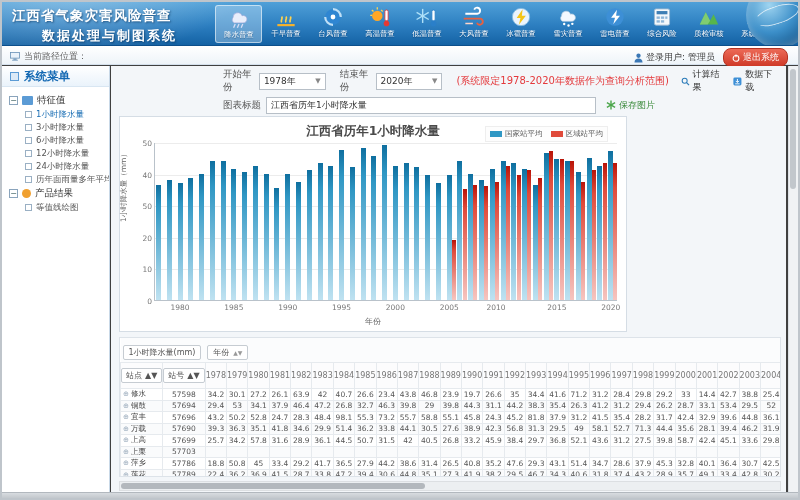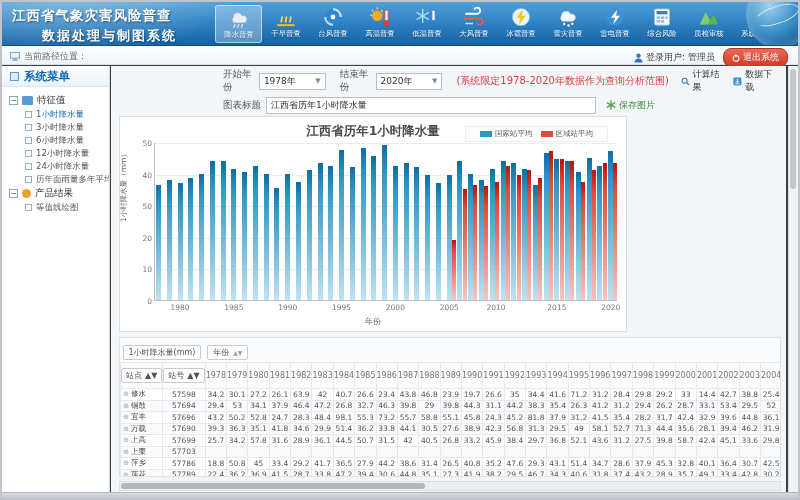--- a/index.html
+++ b/index.html
@@ -60,21 +60,21 @@
   #filter-note { color:#e4393c; font-size:10px; margin-right:12px; white-space:nowrap; }
   .tool-btn { display:flex; align-items:center; gap:3px; font-size:9px; color:#333; cursor:pointer; margin-right:12px; }
   .tool-btn svg { width:11px; height:11px; }
   #title-input { width:330px; height:17px; border:1px solid #b7bfc7; background:#fff; font-size:9px; color:#333; padding:0 4px; font-family:inherit; }
   #save-img-btn { display:flex; align-items:center; gap:3px; font-size:9px; color:#3a8a3a; cursor:pointer; margin-left:10px; }
   #save-img-btn svg { width:10px; height:10px; }
 
   
   #chart-panel { position:absolute; left:8px; top:50px; width:508px; height:216px; background:#fff; border:1px solid #d5dde5; }
   #chart-title { position:absolute; left:0; right:0; top:6px; text-align:center; font-size:12.5px; color:#4a4a4a; font-weight:bold; }
-  #legend { position:absolute; right:18px; top:9px; display:flex; gap:8px; border:1px solid #eee; background:#fdfdfd; padding:2px 14px; }
+  #legend { position:absolute; right:18px; top:9px; display:flex; gap:8px; border:1px solid #eee; background:#fdfdfd; padding:2px 4px; }
   .legend-entry { display:flex; align-items:center; gap:3px; font-size:7.5px; color:#555; }
   .legend-swatch { width:12px; height:6px; }
   #plot { position:absolute; left:34px; top:26px; width:463px; height:158px; border-left:1px solid #b9c2ca; border-bottom:1px solid #b9c2ca; }
   .gridline { position:absolute; left:0; right:0; height:1px; background:#ececec; }
   .ytick { position:absolute; right:100%; margin-right:3px; font-size:7.5px; color:#777; transform:translateY(-50%); }
   .bar { position:absolute; bottom:0; }
   .bar.blue { width:5px; background:linear-gradient(180deg,#0f6f9f 0%,#2f97c4 18%,#bfe2f1 100%); }
   .bar.red { width:4px; background:linear-gradient(180deg,#b91408 0%,#e04a3a 18%,#f6c5c0 100%); }
   .xtick { position:absolute; top:100%; margin-top:3px; font-size:7.5px; color:#777; transform:translateX(-50%); }
   #xlabel { position:absolute; left:0; right:0; bottom:4px; text-align:center; font-size:8px; color:#666; }

